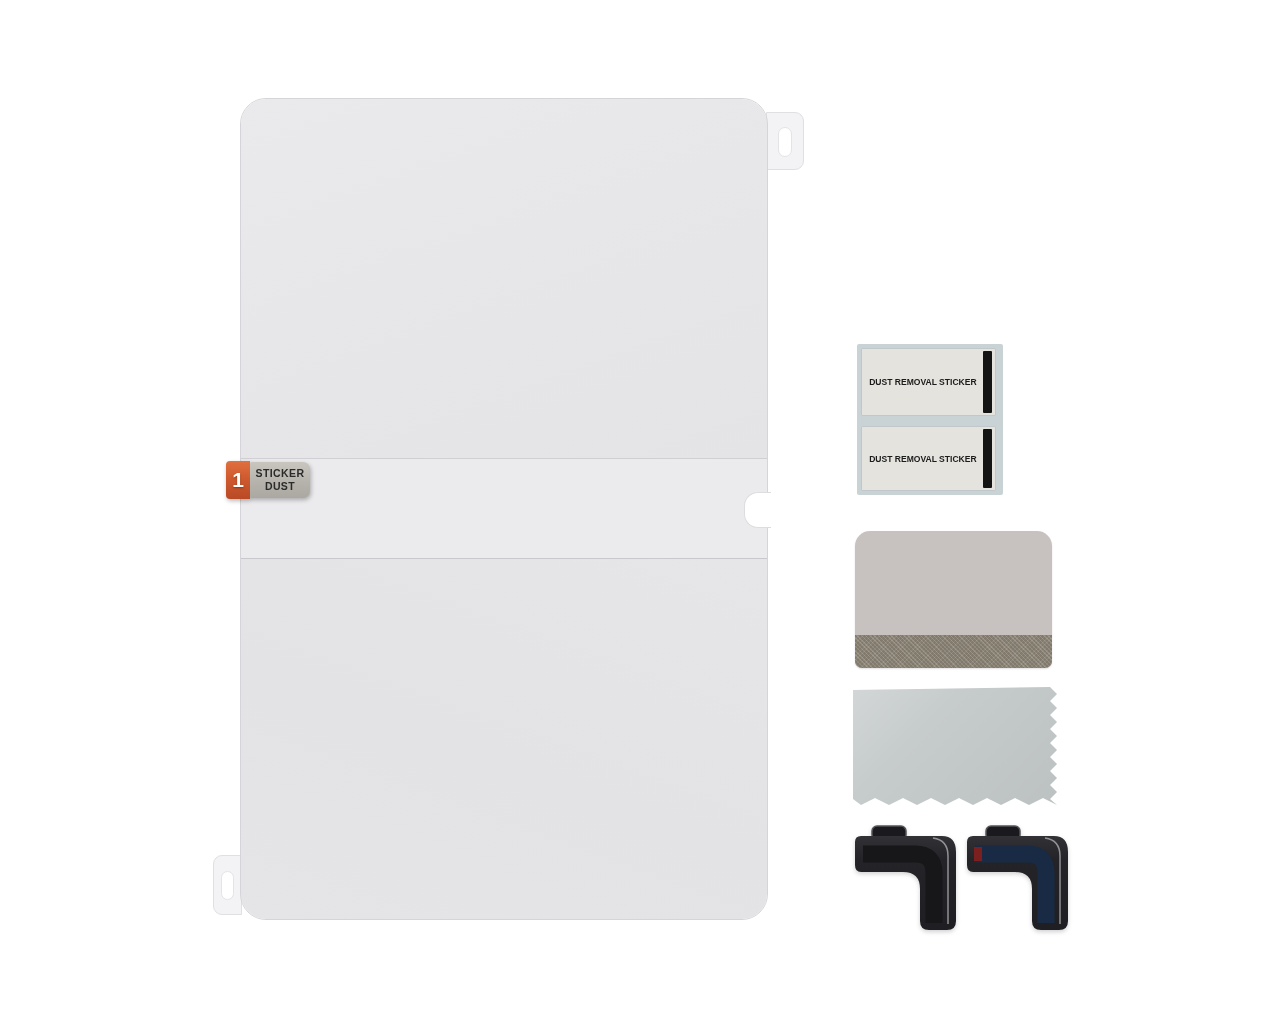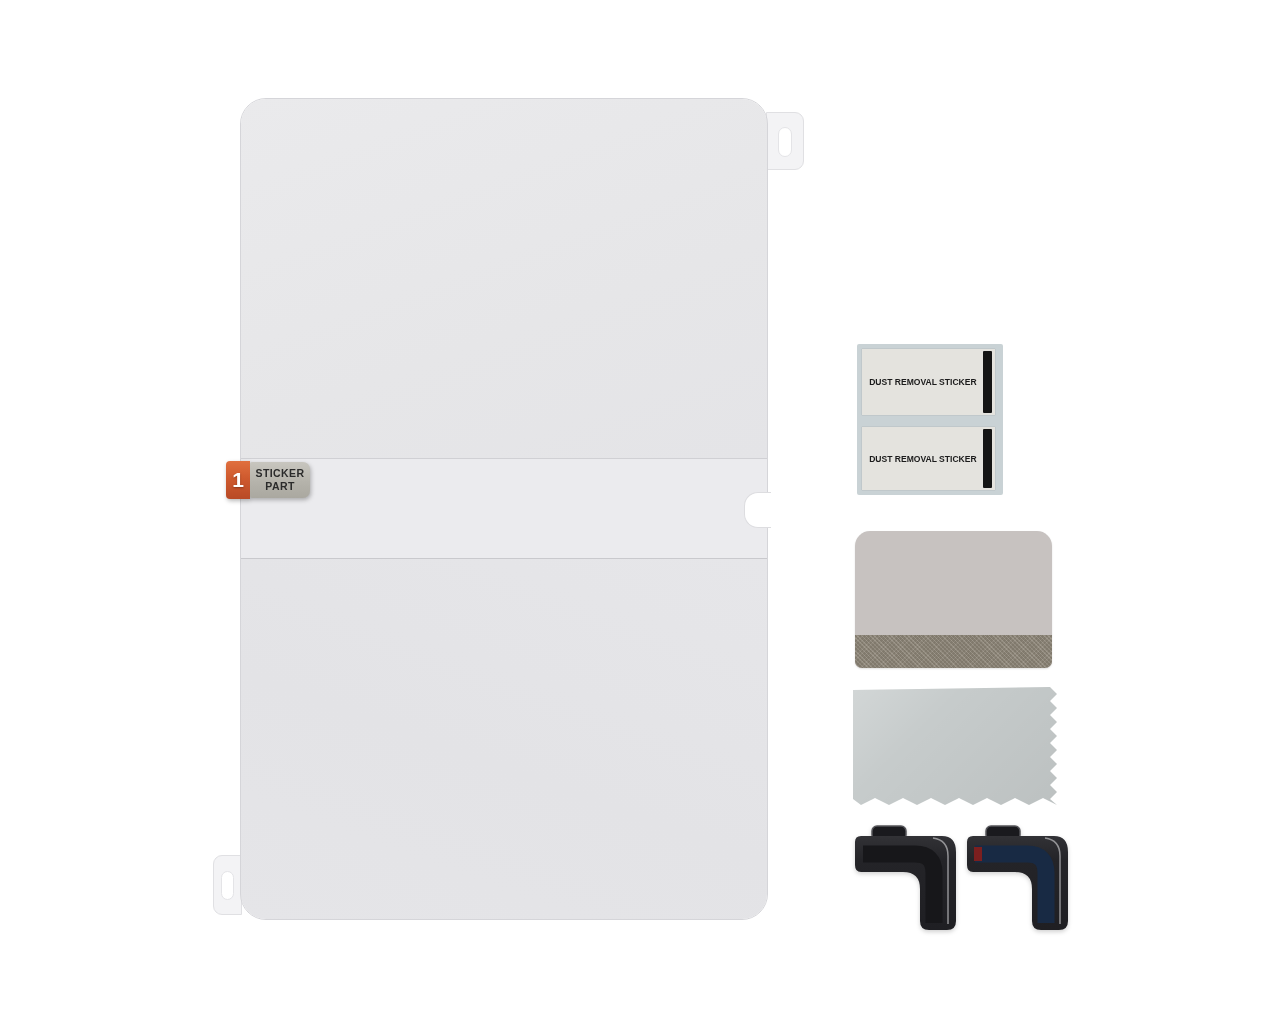--- a/index.html
+++ b/index.html
@@ -141,21 +141,21 @@
     <div class="layer-middle" style="background-color: rgb(235, 235, 238);"></div>
     <div class="layer-bottom"></div>
   </div>
 
   <div class="film-notch"></div>
 
   <div class="remove-badge">
     <div class="step-num" style="color: rgb(255, 255, 255);">1</div>
     <div class="label" style="color: rgb(43, 43, 43);">
       <span>STICKER</span>
-      <span>PART</span>
+      <span>DUST</span>
     </div>
   </div>
 
   <div class="sticker-sheet" style="background-color: rgb(201, 210, 213);">
     <div class="sticker-card first" style="background-color: rgb(228, 227, 222);">
       <span class="sticker-text" style="color: rgb(27, 27, 27);">DUST REMOVAL STICKER</span>
       <div class="stripe" style="background-color: rgb(20, 20, 20);"></div>
     </div>
     <div class="sticker-card second" style="background-color: rgb(228, 227, 222);">
       <span class="sticker-text" style="color: rgb(27, 27, 27);">DUST REMOVAL STICKER</span>

